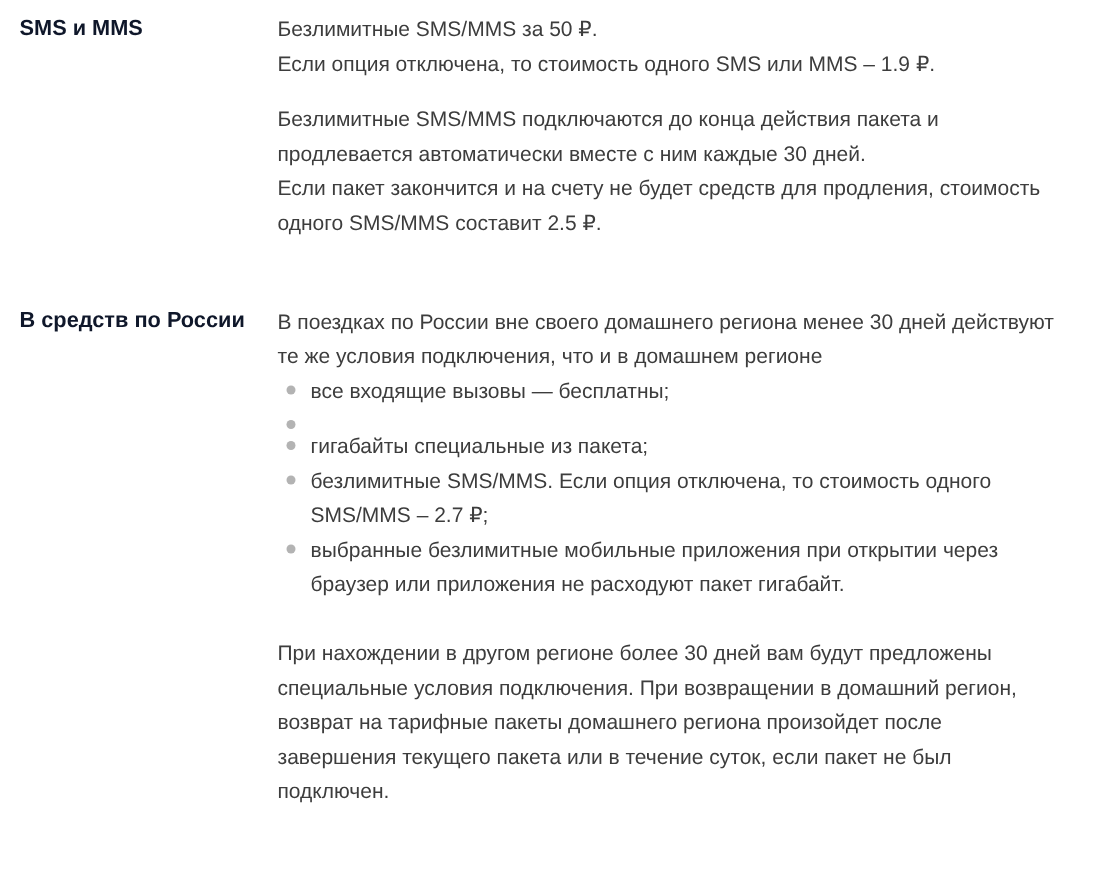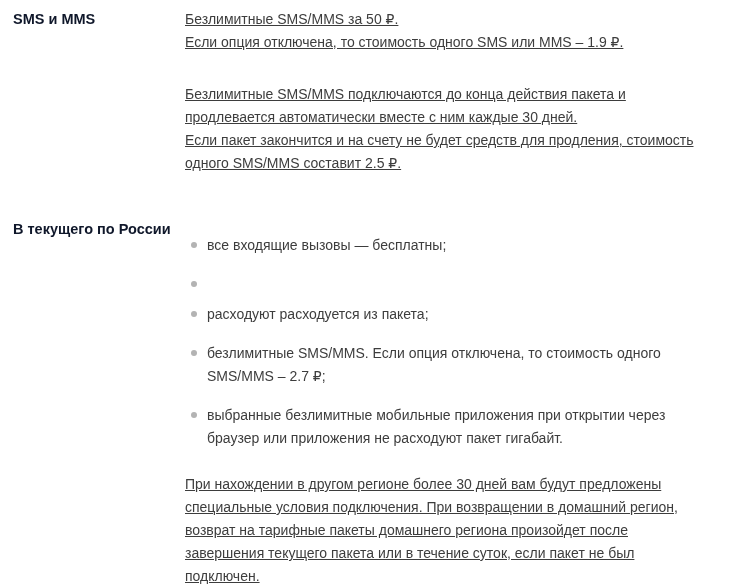--- a/index.html
+++ b/index.html
@@ -36,33 +36,31 @@
   }
   .row-content {
     flex: 1 1 auto;
     min-width: 0;
     font-size: 14px;
     line-height: 23px;
   }
   .para {
     margin: 0;
     white-space: pre-line;
-    text-decoration: underline;
   }
-  .gap-lg { margin-top: 29px; }
+  .gap-lg { margin-top: 14px; }
   .gap-md { margin-top: 23px; }
   ul.bullets {
     list-style: none;
     margin: 0;
     padding: 0;
   }
   ul.bullets li {
     display: flex;
     align-items: flex-start;
-    margin-top: 16px;
   }
   .dot {
     flex: 0 0 6px;
     width: 6px;
     height: 6px;
     border-radius: 50%;
     background: #b3b3b3;
     margin: 8px 10px 0 6px;
   }
   .li-text {
@@ -81,33 +79,35 @@
       <p class="para">Безлимитные SMS/MMS за 50 ₽.
 Если опция отключена, то стоимость одного SMS или MMS – 1.9 ₽.</p>
       <p class="para gap-lg">Безлимитные SMS/MMS подключаются до конца действия пакета и
 продлевается автоматически вместе с ним каждые 30 дней.
 Если пакет закончится и на счету не будет средств для продления, стоимость
 одного SMS/MMS составит 2.5 ₽.</p>
     </div>
   </div>
 
   <div class="row">
-    <div class="row-label">В текущего по России</div>
+    <div class="row-label">В средств по России</div>
     <div class="row-content">
+      <p class="para">В поездках по России вне своего домашнего региона менее 30 дней действуют
+те же условия подключения, что и в домашнем регионе</p>
       <ul class="bullets">
         <li>
           <span class="dot"></span>
           <span class="li-text">все входящие вызовы — бесплатны;</span>
         </li>
         <li>
           <span class="dot"></span>
         </li>
         <li>
           <span class="dot"></span>
-          <span class="li-text">расходуют расходуется из пакета;</span>
+          <span class="li-text">гигабайты специальные из пакета;</span>
         </li>
         <li>
           <span class="dot"></span>
           <span class="li-text">безлимитные SMS/MMS. Если опция отключена, то стоимость одного
 SMS/MMS – 2.7 ₽;</span>
         </li>
         <li>
           <span class="dot"></span>
           <span class="li-text">выбранные безлимитные мобильные приложения при открытии через
 браузер или приложения не расходуют пакет гигабайт.</span>

